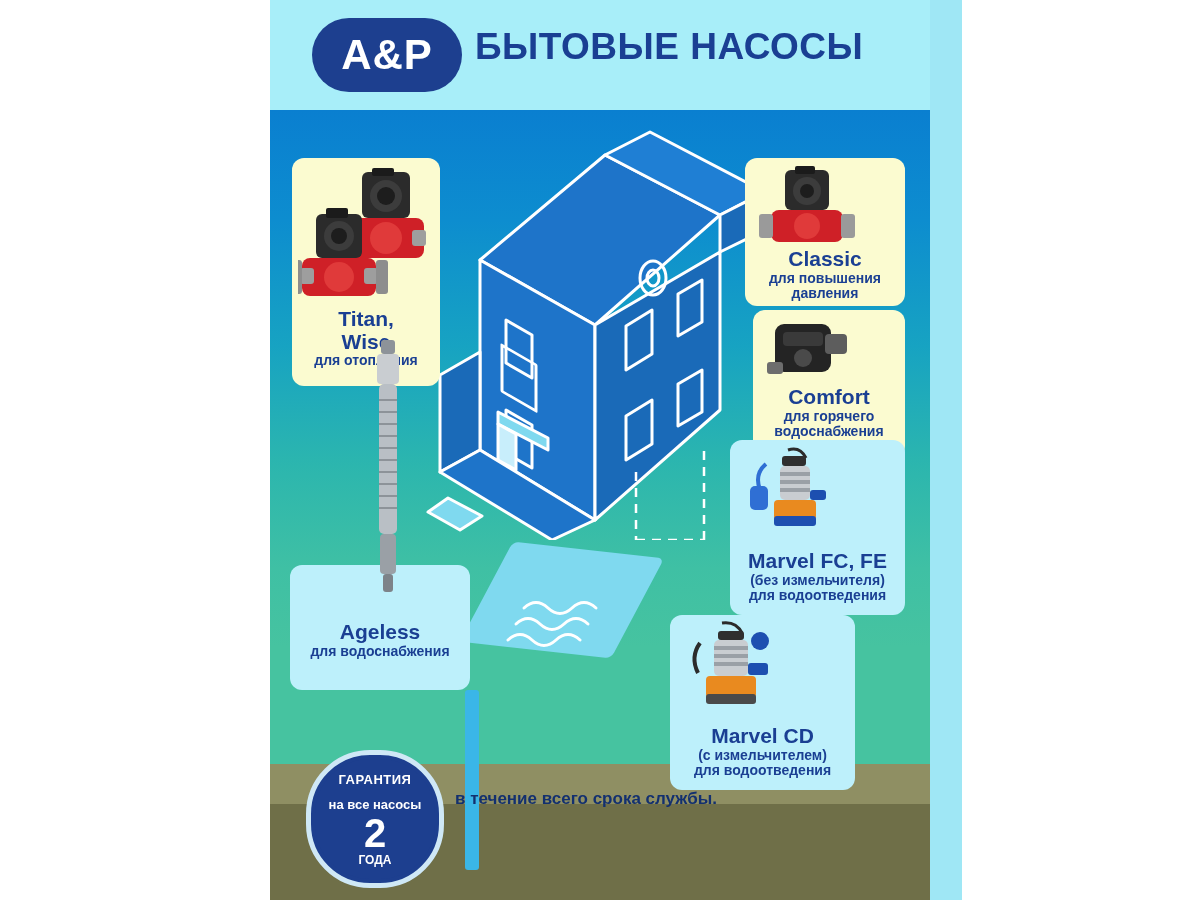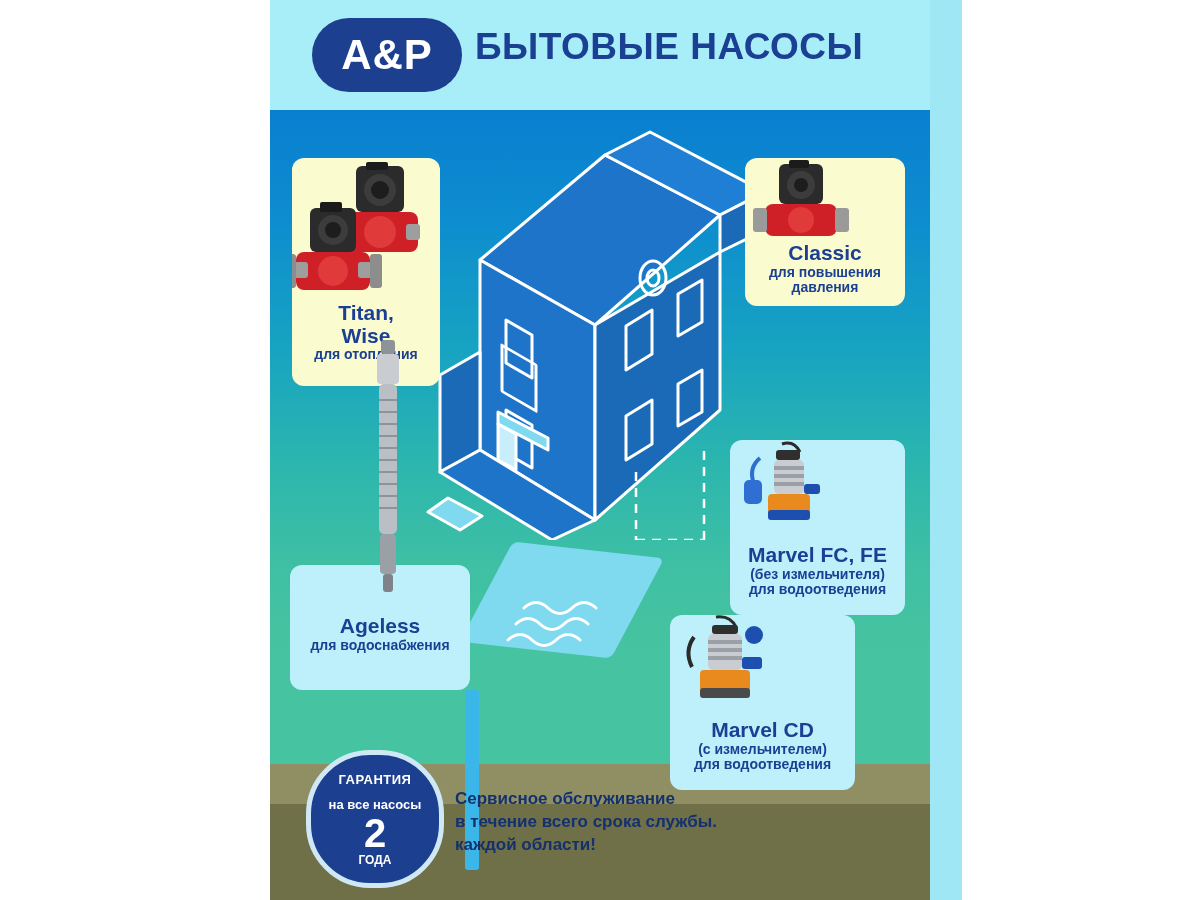--- a/index.html
+++ b/index.html
@@ -111,20 +111,21 @@
     width: 14px;
     height: 180px;
     background: #3ab6e8;
     border-radius: 3px;
   }
   
   .callout {
     position: absolute;
     border-radius: 12px;
     box-sizing: border-box;
+    padding: 6px;
   }
   .callout .label {
     text-align: center;
     color: #1a3f93;
     line-height: 1.08;
   }
   .callout .title {
     font-size: 21px;
     font-weight: bold;
   }
@@ -305,20 +306,37 @@
       <div class="label">
         <div class="title">Classic</div>
         <div class="sub">для повышения</div>
         <div class="sub">давления</div>
       </div>
       <svg class="tail" style="left:-36px; top:74px;" width="40" height="46" viewBox="0 0 40 46">
         <path d="M40 0 L0 22 L40 40 Z" fill="#fbfbd0"></path>
       </svg>
     </div>
 
+    <div class="callout cream" style="left:483px; top:200px; width:152px; height:148px;">
+      <svg class="art" width="100" height="66" viewBox="0 0 100 66">
+        <rect x="16" y="8" width="56" height="48" rx="9" fill="#242424"></rect>
+        <rect x="24" y="16" width="40" height="14" rx="4" fill="#3a3a3a"></rect>
+        <circle cx="44" cy="42" r="9" fill="#4a4a4a"></circle>
+        <rect x="66" y="18" width="22" height="20" rx="4" fill="#5d5d5d"></rect>
+        <rect x="8" y="46" width="16" height="12" rx="3" fill="#6d6d6d"></rect>
+      </svg>
+      <div class="label">
+        <div class="title">Comfort</div>
+        <div class="sub">для горячего</div>
+        <div class="sub">водоснабжения</div>
+      </div>
+      <svg class="tail" style="left:-36px; top:74px;" width="40" height="46" viewBox="0 0 40 46">
+        <path d="M40 0 L0 22 L40 40 Z" fill="#fbfbd0"></path>
+      </svg>
+    </div>
 
     <div class="callout cyan" style="left:460px; top:330px; width:175px; height:175px;">
       <svg class="art" width="110" height="100" viewBox="0 0 110 100">
         <path d="M52 4 q12 -4 18 8" stroke="#2b2b2b" stroke-width="3" fill="none"></path>
         <rect x="46" y="10" width="24" height="10" rx="3" fill="#2f2f2f"></rect>
         <rect x="44" y="20" width="30" height="34" rx="5" fill="#c9cdd1"></rect>
         <rect x="44" y="26" width="30" height="4" fill="#9aa0a6"></rect>
         <rect x="44" y="34" width="30" height="4" fill="#9aa0a6"></rect>
         <rect x="44" y="42" width="30" height="4" fill="#9aa0a6"></rect>
         <rect x="38" y="54" width="42" height="20" rx="4" fill="#e98a1f"></rect>
@@ -392,19 +410,17 @@
     </svg>
 
     <div id="guarantee">
       <div class="g-top">ГАРАНТИЯ</div>
       <div class="g-mid">на все насосы</div>
       <div class="g-num">2</div>
       <div class="g-bot">ГОДА</div>
     </div>
 
     <div id="service-text">
-      <div>Сервисное обслуживание</div>
       <div>в течение всего срока службы.</div>
-      <div>каждой области!</div>
     </div>
 
   </div>
 </div>
 
 </body></html>

